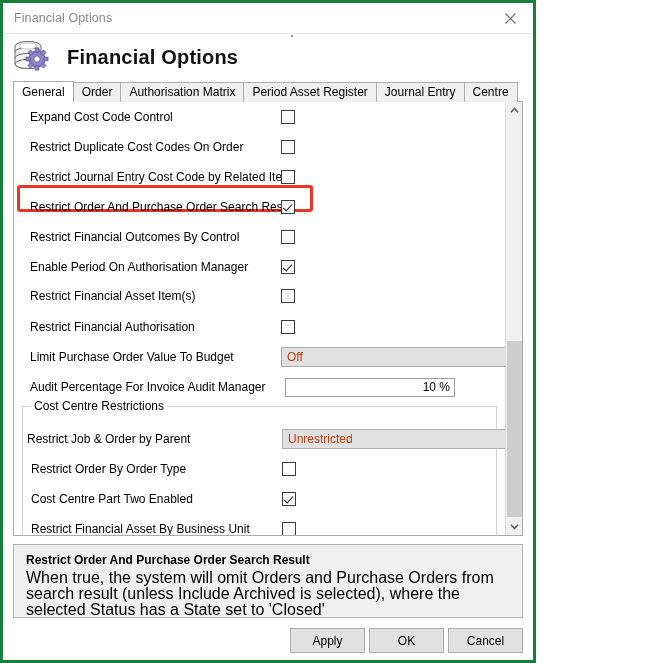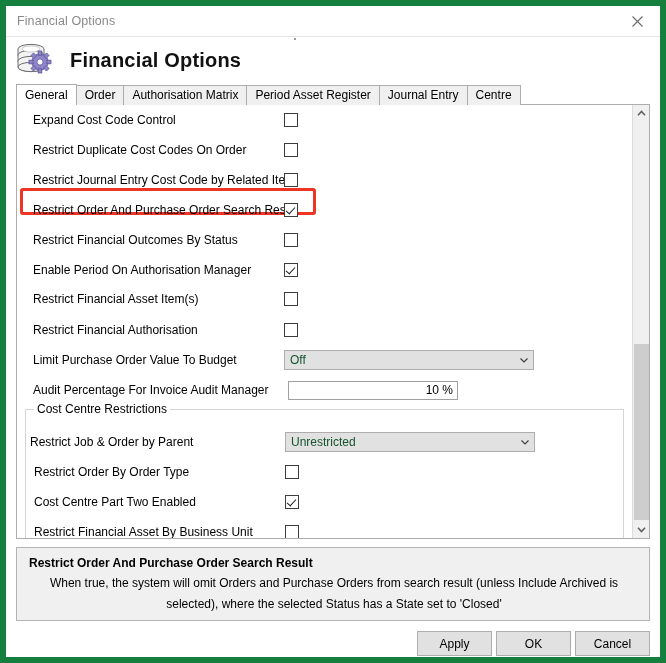--- a/index.html
+++ b/index.html
@@ -14,24 +14,24 @@
     font-size: 12px;
     color: #000000;
     overflow: hidden;
     position: relative;
   }
 
   
   #window {
     position: absolute;
     left: 0; top: 0;
-    width: 666px;
+    width: 536px;
     height: 663px;
     background: #ffffff;
-    border: 6px solid #15803d;
+    border: 3px solid #15803d;
     box-sizing: border-box;
     display: flex;
     flex-direction: column;
   }
 
   
   #titlebar {
     height: 31px;
     min-height: 31px;
     background: #ffffff;
@@ -195,21 +195,21 @@
     width: 250px;
     height: 20px;
     background: #e1e1e1;
     border: 1px solid #adadad;
     box-sizing: border-box;
     display: flex;
     align-items: center;
     justify-content: space-between;
     padding: 0 4px 0 5px;
     font-size: 12px;
-    color: #14532d;
+    color: #c2410c;
     cursor: default;
   }
   .combo .chev {
     width: 10px;
     height: 10px;
     display: block;
   }
 
   
   .numfield {
@@ -306,24 +306,23 @@
     box-sizing: border-box;
     padding: 8px 10px 0 12px;
   }
   #desc-title {
     font-size: 12px;
     font-weight: bold;
     color: #000000;
     margin-bottom: 3px;
   }
   #desc-text {
-    font-size: 12px;
-    color: #000000;
-    line-height: 21px;
-    text-align: center;
+    font-size: 16px;
+    color: #000000;
+    line-height: 16px;
   }
 
   
   #footer {
     flex: 1 1 auto;
     position: relative;
   }
   #button-row {
     position: absolute;
     right: 10px;
@@ -439,21 +438,21 @@
       </div>
 
       <div class="opt-row" style="top:90px;position:absolute;left:0;right:0;z-index:6;">
         <span class="opt-label">Restrict Order And Purchase Order Search Result</span>
         <span class="opt-control">
             <span class="cbx checked"></span>
           </span>
       </div>
 
       <div class="opt-row" style="top:120px;position:absolute;left:0;right:0;">
-        <span class="opt-label">Restrict Financial Outcomes By Status</span>
+        <span class="opt-label">Restrict Financial Outcomes By Control</span>
         <span class="opt-control">
             <span class="cbx"></span>
           </span>
       </div>
 
       <div class="opt-row" style="top:150px;position:absolute;left:0;right:0;">
         <span class="opt-label">Enable Period On Authorisation Manager</span>
         <span class="opt-control">
             <span class="cbx checked"></span>
           </span>

